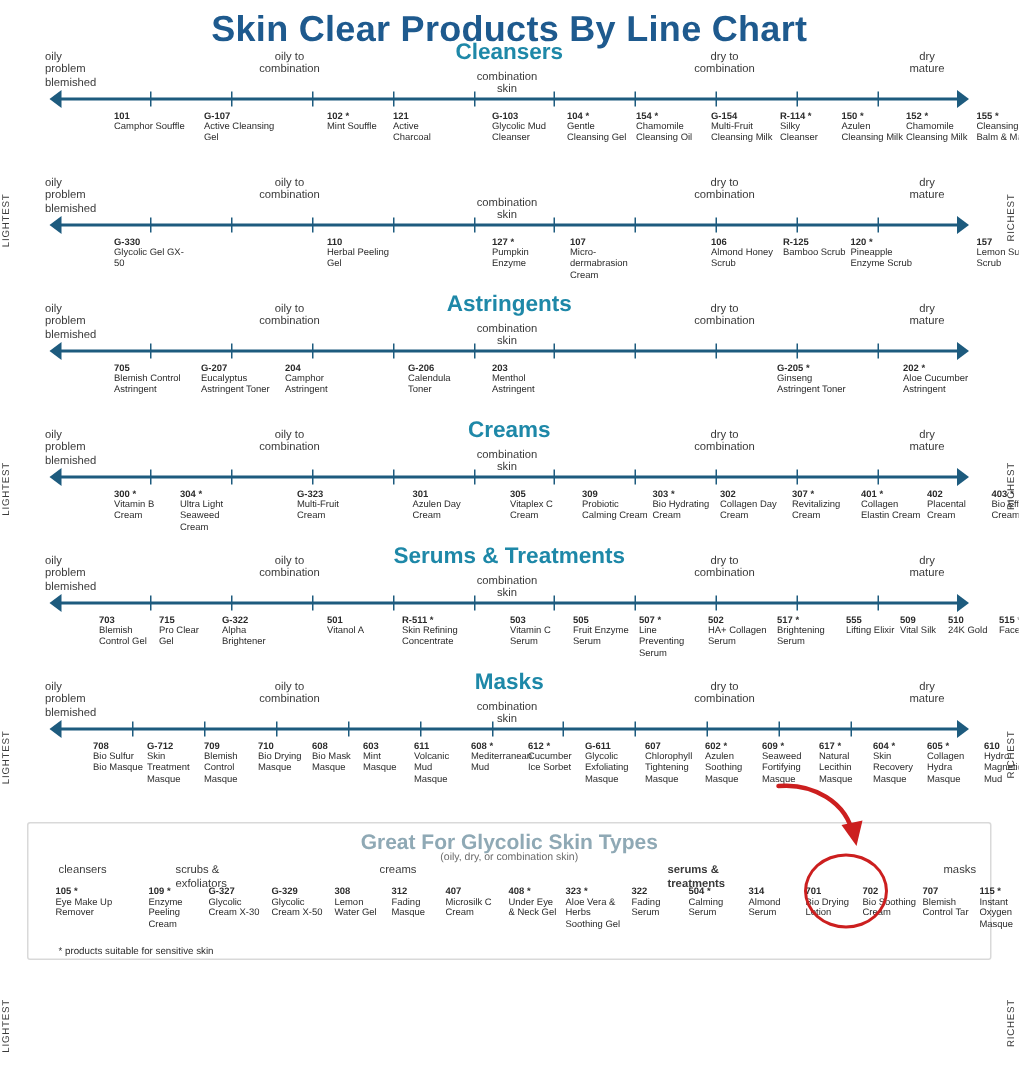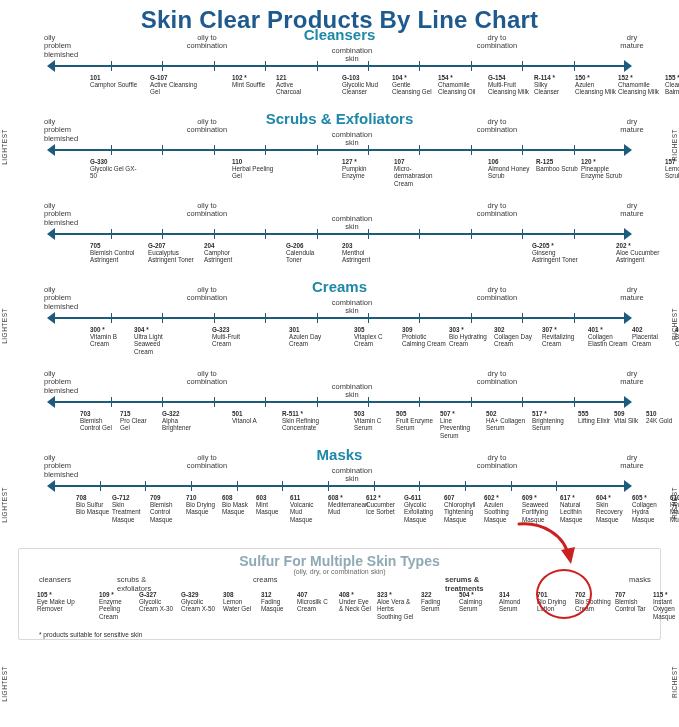--- a/index.html
+++ b/index.html
@@ -12,21 +12,21 @@
   }
   .page{position:relative;width:679px;height:727px;}
   .title{
     text-align:center;
     font-size:24px;
     font-weight:bold;
     color:#1e5a8e;
     letter-spacing:.2px;
     padding-top:6px;
   }
-  .section{position:relative;margin:0 0 0 0;padding:0 32px;}
+  .section{position:relative;margin:0 0 0 0;padding:0 18px;}
   .sec-title{
     text-align:center;
     font-size:15px;
     font-weight:bold;
     color:#1e88a8;
     margin-bottom:1px;
   }
   .sec-title.grey{color:#8fa9b5;font-size:14px;}
   .sec-sub{
     text-align:center;
@@ -139,21 +139,20 @@
     </div>
   </div>
 
   <div class="section">
     <div class="zones">
       <div class="zone" style="left:12px;width:60px;">oily<br>problem<br>blemished</div>
       <div class="zone c" style="left:130px;width:90px;">oily to<br>combination</div>
       <div class="zone c" style="left:255px;width:130px;top:13px;">combination<br>skin</div>
       <div class="zone c" style="left:420px;width:90px;">dry to<br>combination</div>
       <div class="zone c" style="left:570px;width:60px;">dry<br>mature</div>
-      <div class="sec-title" style="position:absolute;left:0;right:0;top:-3px;">Scrubs &amp; Exfoliators</div>
     </div>
     <div class="axis-wrap">
       <div class="axis-line"></div>
         <div class="arrow-l"></div>
         <div class="arrow-r"></div>
       <div class="tick" style="left:10%"></div>
         <div class="tick" style="left:19%"></div>
       <div class="tick" style="left:28%"></div>
         <div class="tick" style="left:37%"></div>
       <div class="tick" style="left:46%"></div>
@@ -177,20 +176,21 @@
     </div>
   </div>
 
   <div class="section">
     <div class="zones">
       <div class="zone" style="left:12px;width:60px;">oily<br>problem<br>blemished</div>
       <div class="zone c" style="left:130px;width:90px;">oily to<br>combination</div>
       <div class="zone c" style="left:255px;width:130px;top:13px;">combination<br>skin</div>
       <div class="zone c" style="left:420px;width:90px;">dry to<br>combination</div>
       <div class="zone c" style="left:570px;width:60px;">dry<br>mature</div>
+      <div class="sec-title" style="position:absolute;left:0;right:0;top:-3px;">Astringents</div>
     </div>
     <div class="axis-wrap">
       <div class="axis-line"></div>
         <div class="arrow-l"></div>
         <div class="arrow-r"></div>
       <div class="tick" style="left:10%"></div>
         <div class="tick" style="left:19%"></div>
       <div class="tick" style="left:28%"></div>
         <div class="tick" style="left:37%"></div>
       <div class="tick" style="left:46%"></div>
@@ -255,20 +255,21 @@
     </div>
   </div>
 
   <div class="section">
     <div class="zones">
       <div class="zone" style="left:12px;width:60px;">oily<br>problem<br>blemished</div>
       <div class="zone c" style="left:130px;width:90px;">oily to<br>combination</div>
       <div class="zone c" style="left:255px;width:130px;top:13px;">combination<br>skin</div>
       <div class="zone c" style="left:420px;width:90px;">dry to<br>combination</div>
       <div class="zone c" style="left:570px;width:60px;">dry<br>mature</div>
+      <div class="sec-title" style="position:absolute;left:0;right:0;top:-3px;">Serums &amp; Treatments</div>
     </div>
     <div class="axis-wrap">
       <div class="axis-line"></div>
         <div class="arrow-l"></div>
         <div class="arrow-r"></div>
       <div class="tick" style="left:10%"></div>
         <div class="tick" style="left:19%"></div>
       <div class="tick" style="left:28%"></div>
         <div class="tick" style="left:37%"></div>
       <div class="tick" style="left:46%"></div>
@@ -339,21 +340,21 @@
       <div class="prod" style="left:468px;width:36px;"><span class="code">609 *</span><br><span>Seaweed Fortifying Masque</span></div>
       <div class="prod" style="left:506px;width:34px;"><span class="code">617 *</span><br><span>Natural Lecithin Masque</span></div>
       <div class="prod" style="left:542px;width:34px;"><span class="code">604 *</span><br><span>Skin Recovery Masque</span></div>
       <div class="prod" style="left:578px;width:36px;"><span class="code">605 *</span><br><span>Collagen Hydra Masque</span></div>
       <div class="prod" style="left:616px;width:36px;"><span class="code">610</span><br><span>Hydro Magnetic Mud</span></div>
 
     </div>
   </div>
 
   <div class="bottom-band">
-    <div class="sec-title grey">Sulfur For Multiple Skin Types</div>
+    <div class="sec-title grey">Great For Glycolic Skin Types</div>
     <div class="sec-sub">(oily, dry, or combination skin)</div>
     <div class="cats">
       <div class="cat" style="left:14px;">cleansers</div>
       <div class="cat" style="left:92px;width:70px;">scrubs &amp;<br>exfoliators</div>
       <div class="cat" style="left:228px;">creams</div>
       <div class="cat" style="left:420px;width:70px;font-weight:bold;">serums &amp;<br>treatments</div>
       <div class="cat" style="left:604px;">masks</div>
     </div>
     <div class="bot-prods">
       <div class="prod" style="left:12px;width:38px;"><span class="code">105 *</span><br><span>Eye Make Up Remover</span></div>

